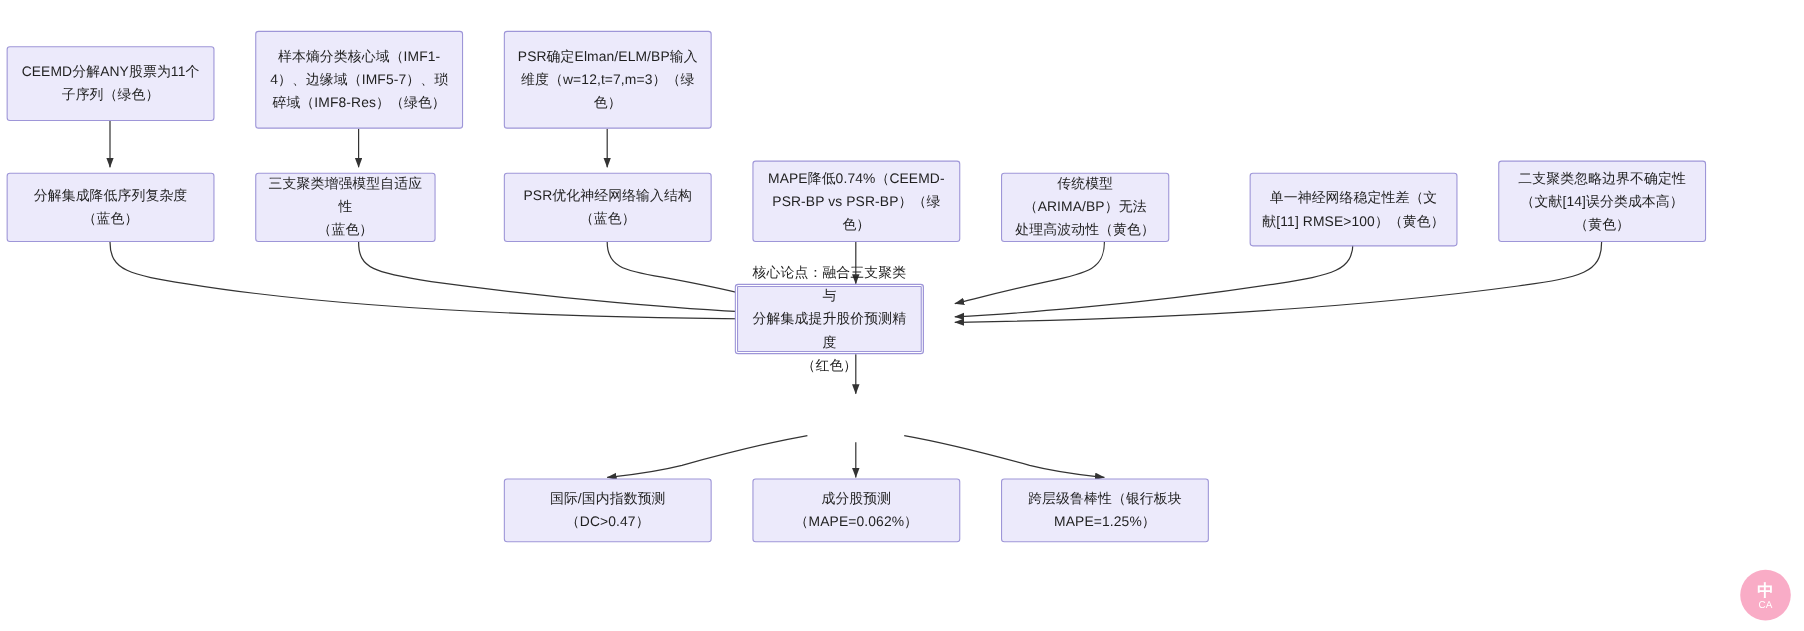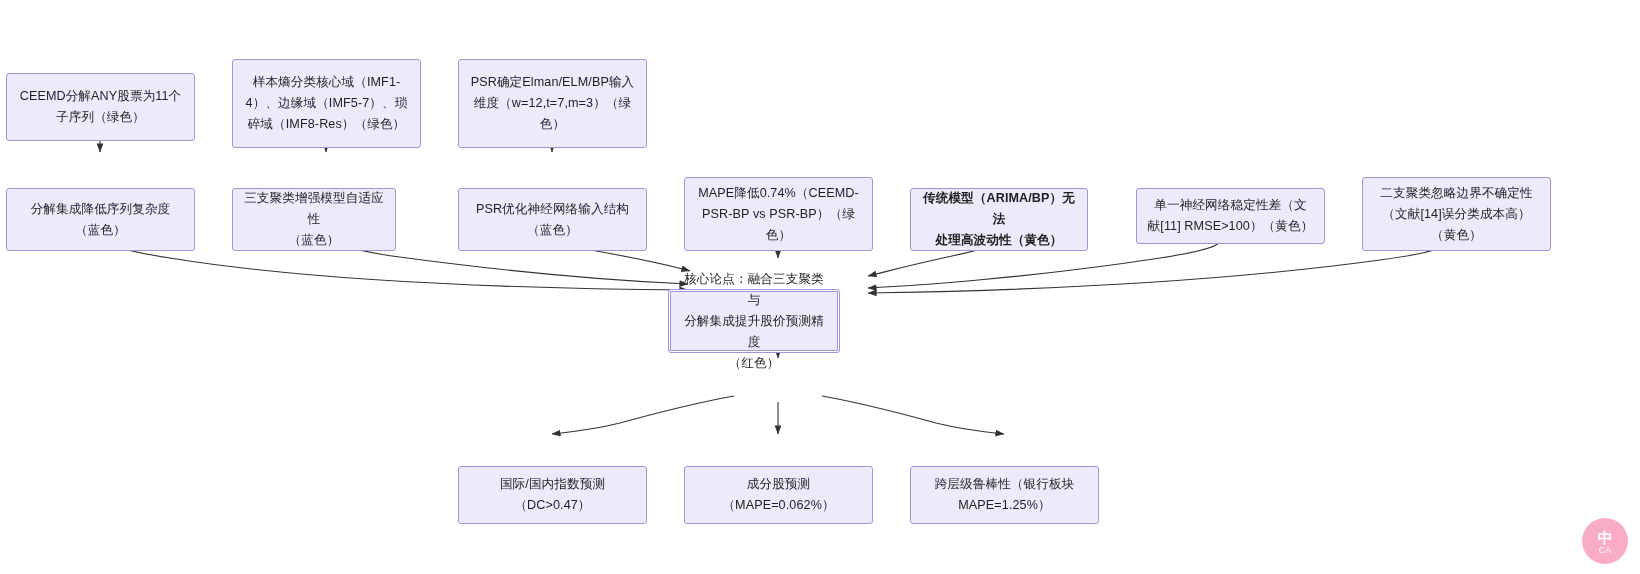--- a/index.html
+++ b/index.html
@@ -28,21 +28,20 @@
     border-radius:3px;
     display:flex;
     align-items:center;
     justify-content:center;
     text-align:center;
     color:#1f1f1f;
     font-size:12.6px;
     line-height:21px;
     padding:4px 9px;
     letter-spacing:0.1px;
-    margin-top:31px;
   }
   .node .txt{white-space:pre-line;display:block;width:100%;}
   
   .node.core{
     border:1px solid #9E96D8;
     box-shadow:0 0 0 1px #ffffff inset, 0 0 0 2px #9E96D8 inset;
     background:#ECEAFB;
   }
   .node.core .txt{padding:0 3px;}
   
@@ -145,26 +144,26 @@
     <span class="txt">PSR优化神经网络输入结构
 （蓝色）</span>
   </div>
 
   <div class="node" style="left:684px;top:146px;width:189px;height:74px;">
     <span class="txt">MAPE降低0.74%（CEEMD-
 PSR-BP vs PSR-BP）（绿
 色）</span>
   </div>
 
-  <div class="node" style="left:910px;top:157px;width:178px;height:63px;font-weight:bold;">
+  <div class="node" style="left:910px;top:157px;width:153px;height:63px;">
     <span class="txt">传统模型（ARIMA/BP）无法
 处理高波动性（黄色）</span>
   </div>
 
-  <div class="node" style="left:1136px;top:157px;width:189px;height:56px;">
+  <div class="node" style="left:1136px;top:157px;width:189px;height:67px;">
     <span class="txt">单一神经网络稳定性差（文
 献[11] RMSE&gt;100）（黄色）</span>
   </div>
 
   <div class="node" style="left:1362px;top:146px;width:189px;height:74px;">
     <span class="txt">二支聚类忽略边界不确定性
 （文献[14]误分类成本高）
 （黄色）</span>
   </div>
 

